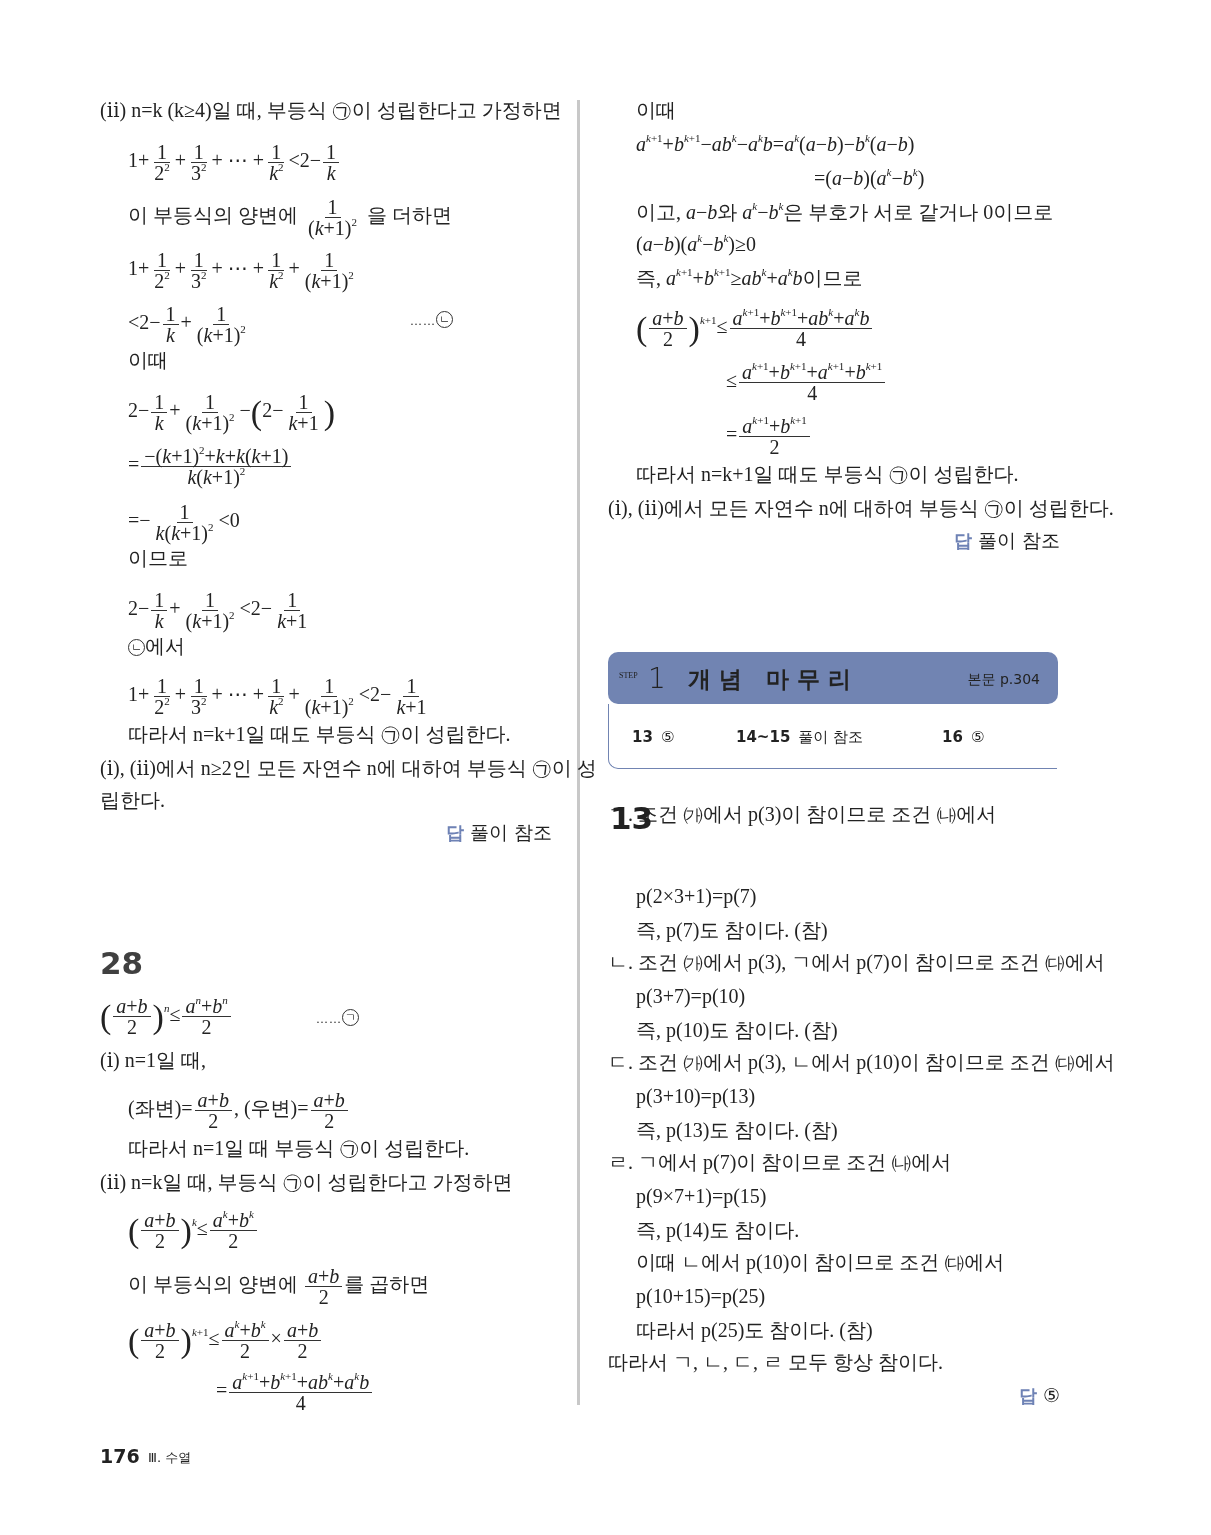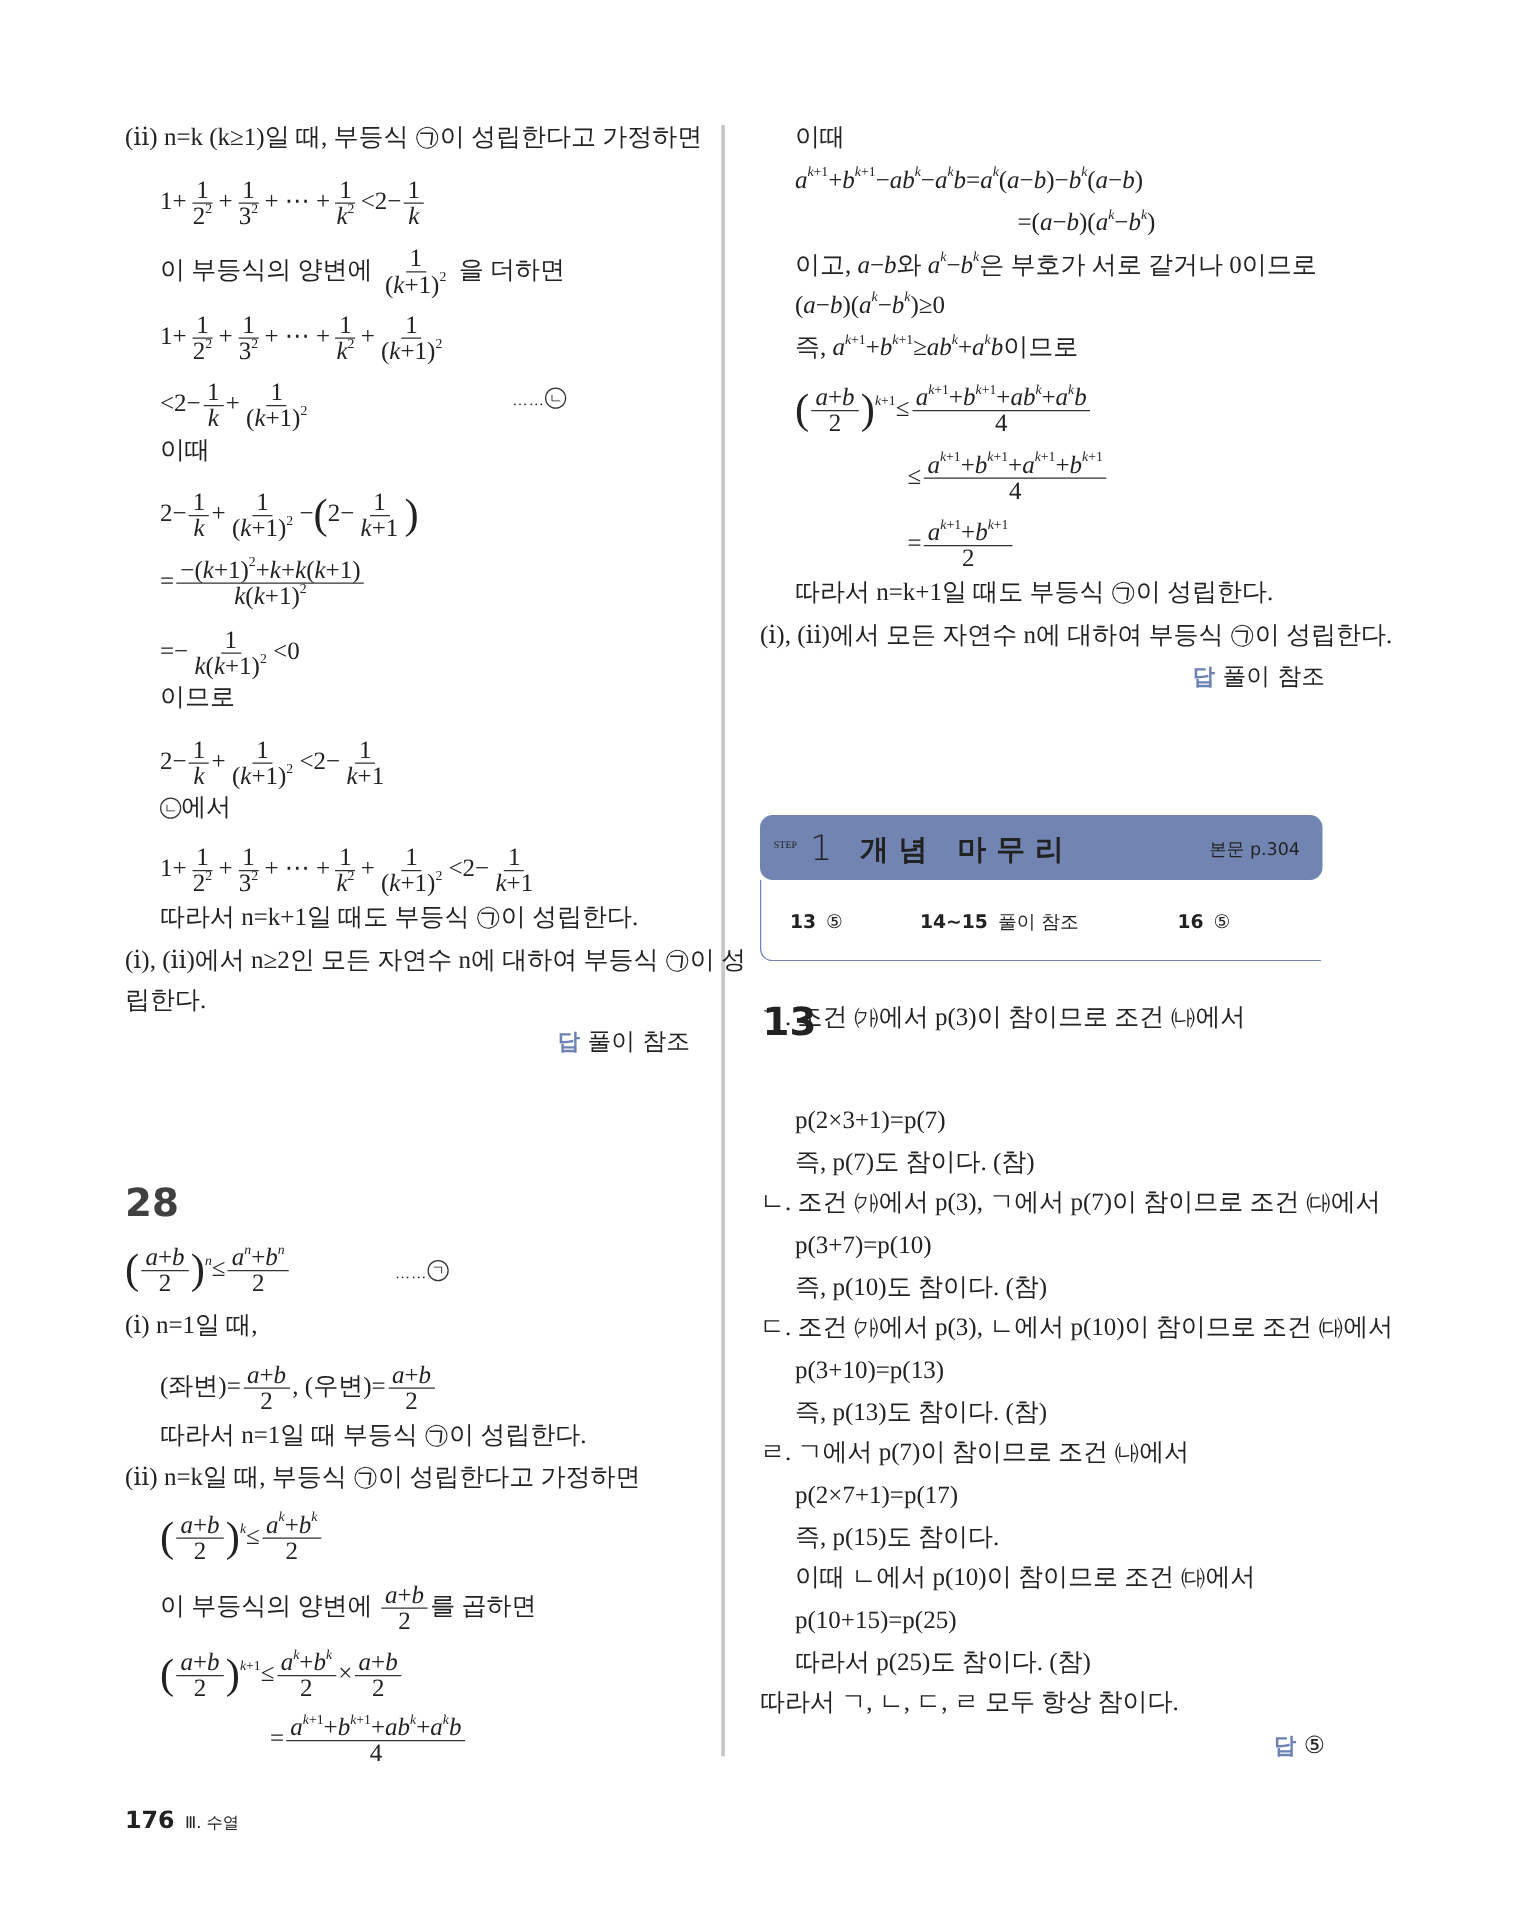--- a/index.html
+++ b/index.html
@@ -38,21 +38,21 @@
   .footer-num{position:absolute;left:100px;top:1445px;font-family:"DejaVu Sans",sans-serif;font-weight:bold;font-size:19px;color:#222;}
   .footer-ch{position:absolute;left:148px;top:1449px;font-family:"DejaVu Sans",sans-serif;font-size:13px;color:#222;}
 </style>
 </head>
 <body>
 
 <div class="divider"></div>
 
 <div class="col col-left">
   <div class="ln math" style="top:98px;left:0">
-    <span>(ⅱ)</span> <span>n=k (k≥1)일 때, 부등식 ㉠이 성립한다고 가정하면</span>
+    <span>(ⅱ)</span> <span>n=k (k≥4)일 때, 부등식 ㉠이 성립한다고 가정하면</span>
   </div>
 
   <div class="ln math ind" style="top:142px">
     1+<span class="frac">
         <span class="num">1</span>
         <span class="den">2<sup>2</sup></span>
       </span>+<span class="frac">
         <span class="num">1</span>
         <span class="den">3<sup>2</sup></span>
       </span>+ ⋯ +<span class="frac">
@@ -299,22 +299,22 @@
   <div class="ln math" style="top:802px;left:0">ㄱ. 조건 ㈎에서 p(3)이 참이므로 조건 ㈏에서</div>
   <div class="ln math ind" style="top:884px">p(2×3+1)=p(7)</div>
   <div class="ln math ind" style="top:918px">즉, p(7)도 참이다. (참)</div>
   <div class="ln math" style="top:950px;left:0">ㄴ. 조건 ㈎에서 p(3), ㄱ에서 p(7)이 참이므로 조건 ㈐에서</div>
   <div class="ln math ind" style="top:984px">p(3+7)=p(10)</div>
   <div class="ln math ind" style="top:1018px">즉, p(10)도 참이다. (참)</div>
   <div class="ln math" style="top:1050px;left:0">ㄷ. 조건 ㈎에서 p(3), ㄴ에서 p(10)이 참이므로 조건 ㈐에서</div>
   <div class="ln math ind" style="top:1084px">p(3+10)=p(13)</div>
   <div class="ln math ind" style="top:1118px">즉, p(13)도 참이다. (참)</div>
   <div class="ln math" style="top:1150px;left:0">ㄹ. ㄱ에서 p(7)이 참이므로 조건 ㈏에서</div>
-  <div class="ln math ind" style="top:1184px">p(2×7+1)=p(17)</div>
-  <div class="ln math ind" style="top:1218px">즉, p(15)도 참이다.</div>
+  <div class="ln math ind" style="top:1184px">p(9×7+1)=p(15)</div>
+  <div class="ln math ind" style="top:1218px">즉, p(14)도 참이다.</div>
   <div class="ln math ind" style="top:1250px">이때 ㄴ에서 p(10)이 참이므로 조건 ㈐에서</div>
   <div class="ln math ind" style="top:1284px">p(10+15)=p(25)</div>
   <div class="ln math ind" style="top:1318px">따라서 p(25)도 참이다. (참)</div>
   <div class="ln math" style="top:1350px;left:0">따라서 ㄱ, ㄴ, ㄷ, ㄹ 모두 항상 참이다.</div>
 
   <div class="ans" style="top:1384px">
     <span class="dap">답</span><span>⑤</span>
   </div>
 </div>
 

